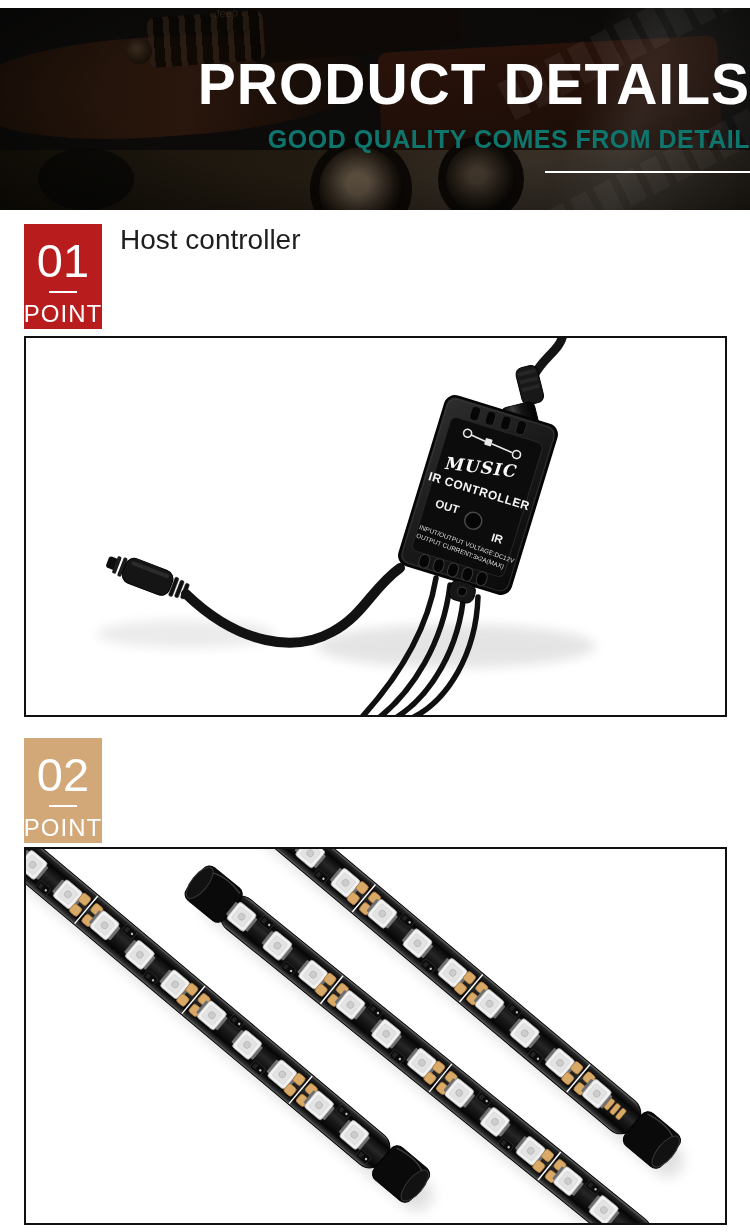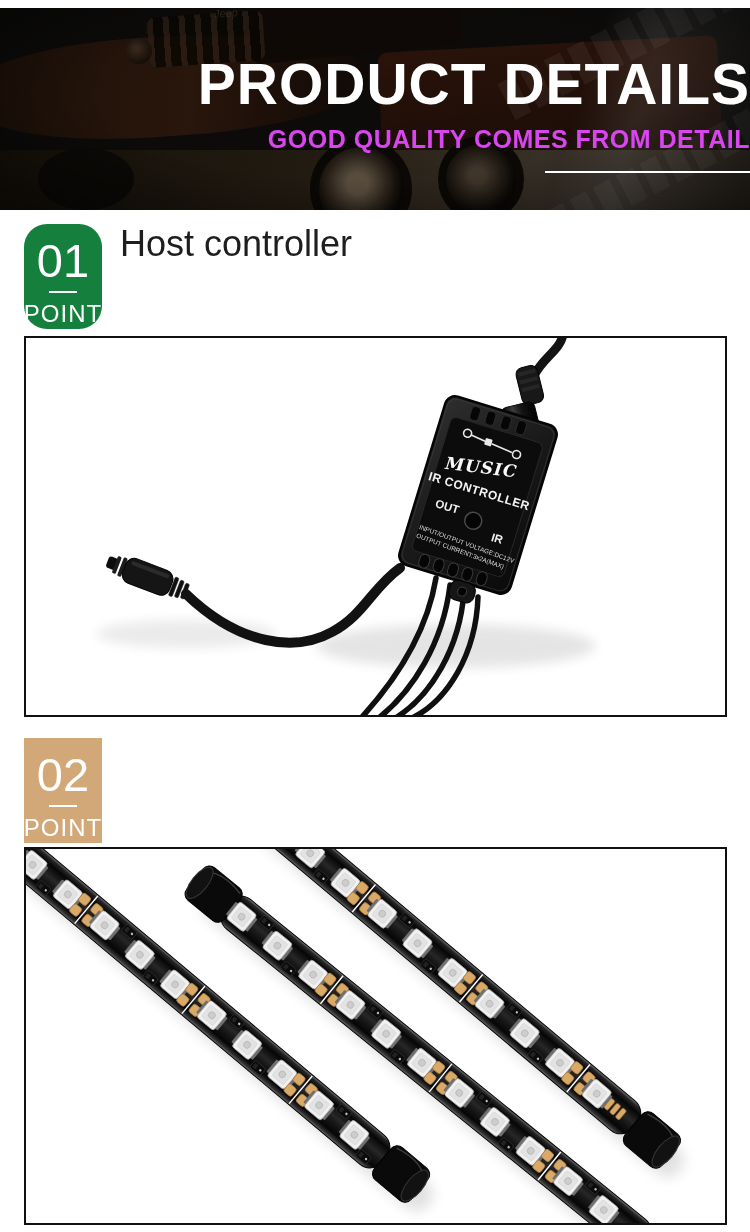--- a/index.html
+++ b/index.html
@@ -19,32 +19,32 @@
   .wheel-far-left{left:38px;top:140px;width:96px;height:62px;background:#0b0907;border-radius:50%;opacity:.95;}
   .wheel-front{left:310px;top:130px;width:84px;height:84px;border-radius:50%;background:radial-gradient(circle at 46% 44%,#5a4e3f 16%,#18120c 58%,#000 76%);border:9px solid #0a0805;opacity:.97;}
   .wheel-right{left:438px;top:128px;width:70px;height:70px;border-radius:50%;background:radial-gradient(circle at 45% 45%,#40362b 14%,#100c08 60%,#000 78%);border:8px solid #090704;opacity:.95;}
   .light-band{right:-60px;top:-30px;width:360px;height:260px;background:linear-gradient(115deg,transparent 38%,rgba(255,255,255,.09) 52%,rgba(255,255,255,.03) 80%);transform:rotate(-8deg);}
   .wm{position:absolute;background:repeating-linear-gradient(90deg,rgba(255,255,255,.05) 0 18px,transparent 18px 26px);transform:rotate(-27deg);}
   .wm1{right:-40px;top:6px;width:300px;height:40px;}
   .wm2{right:-70px;top:150px;width:330px;height:34px;}
   .banner .vignette{position:absolute;inset:0;background:radial-gradient(ellipse at 50% 42%,transparent 52%,rgba(0,0,0,.55));}
   .banner-text{position:absolute;inset:0;display:flex;flex-direction:column;align-items:flex-end;padding-left:36px;}
   .banner-title{margin-top:48px;color:#fff;font-size:57px;font-weight:bold;letter-spacing:1px;line-height:1;}
-  .banner-sub{margin-top:12px;color:#d946ef;font-size:25px;font-weight:bold;letter-spacing:.5px;font-stretch:condensed;margin-left:12px;}
+  .banner-sub{margin-top:12px;color:#0f766e;font-size:25px;font-weight:bold;letter-spacing:.5px;font-stretch:condensed;margin-left:12px;}
   .banner-line{margin-top:17px;width:205px;height:2px;background:#fff;}
 
   
   .badge{position:absolute;left:24px;width:78px;height:105px;color:#fff;text-align:center;display:flex;flex-direction:column;align-items:center;}
-  .badge-dark{background:#15803d;border-radius:23px;}
+  .badge-dark{background:#b91c1c;}
   .badge-tan{background:#d2a878;}
   .badge-num{font-size:47px;line-height:1;margin-top:13px;}
   .badge-rule{width:28px;height:2px;background:#fff;margin:7px 0 7px;}
   .badge-point{font-size:24px;letter-spacing:1px;}
   #badge1{top:224px;} #badge2{top:738px;text-align:center;}
-  .sec-heading{position:absolute;left:120px;font-size:36px;color:#1e1e1e;line-height:1;}
+  .sec-heading{position:absolute;left:120px;font-size:28px;color:#1e1e1e;line-height:1;}
   #heading1{top:226px;} #heading2{top:740px;}
   .sec-desc{position:absolute;left:122px;font-size:25px;color:#1e1e1e;line-height:32px;}
   #desc1{top:276px;} #desc2{top:790px;}
 
   
   .photo-box{position:absolute;left:24px;width:699px;border:2px solid #101010;background:#fff;}
   #box1{top:336px;height:377px;}
   #box2{top:847px;height:374px;}
   .photo-box svg{display:block;}
 </style>

